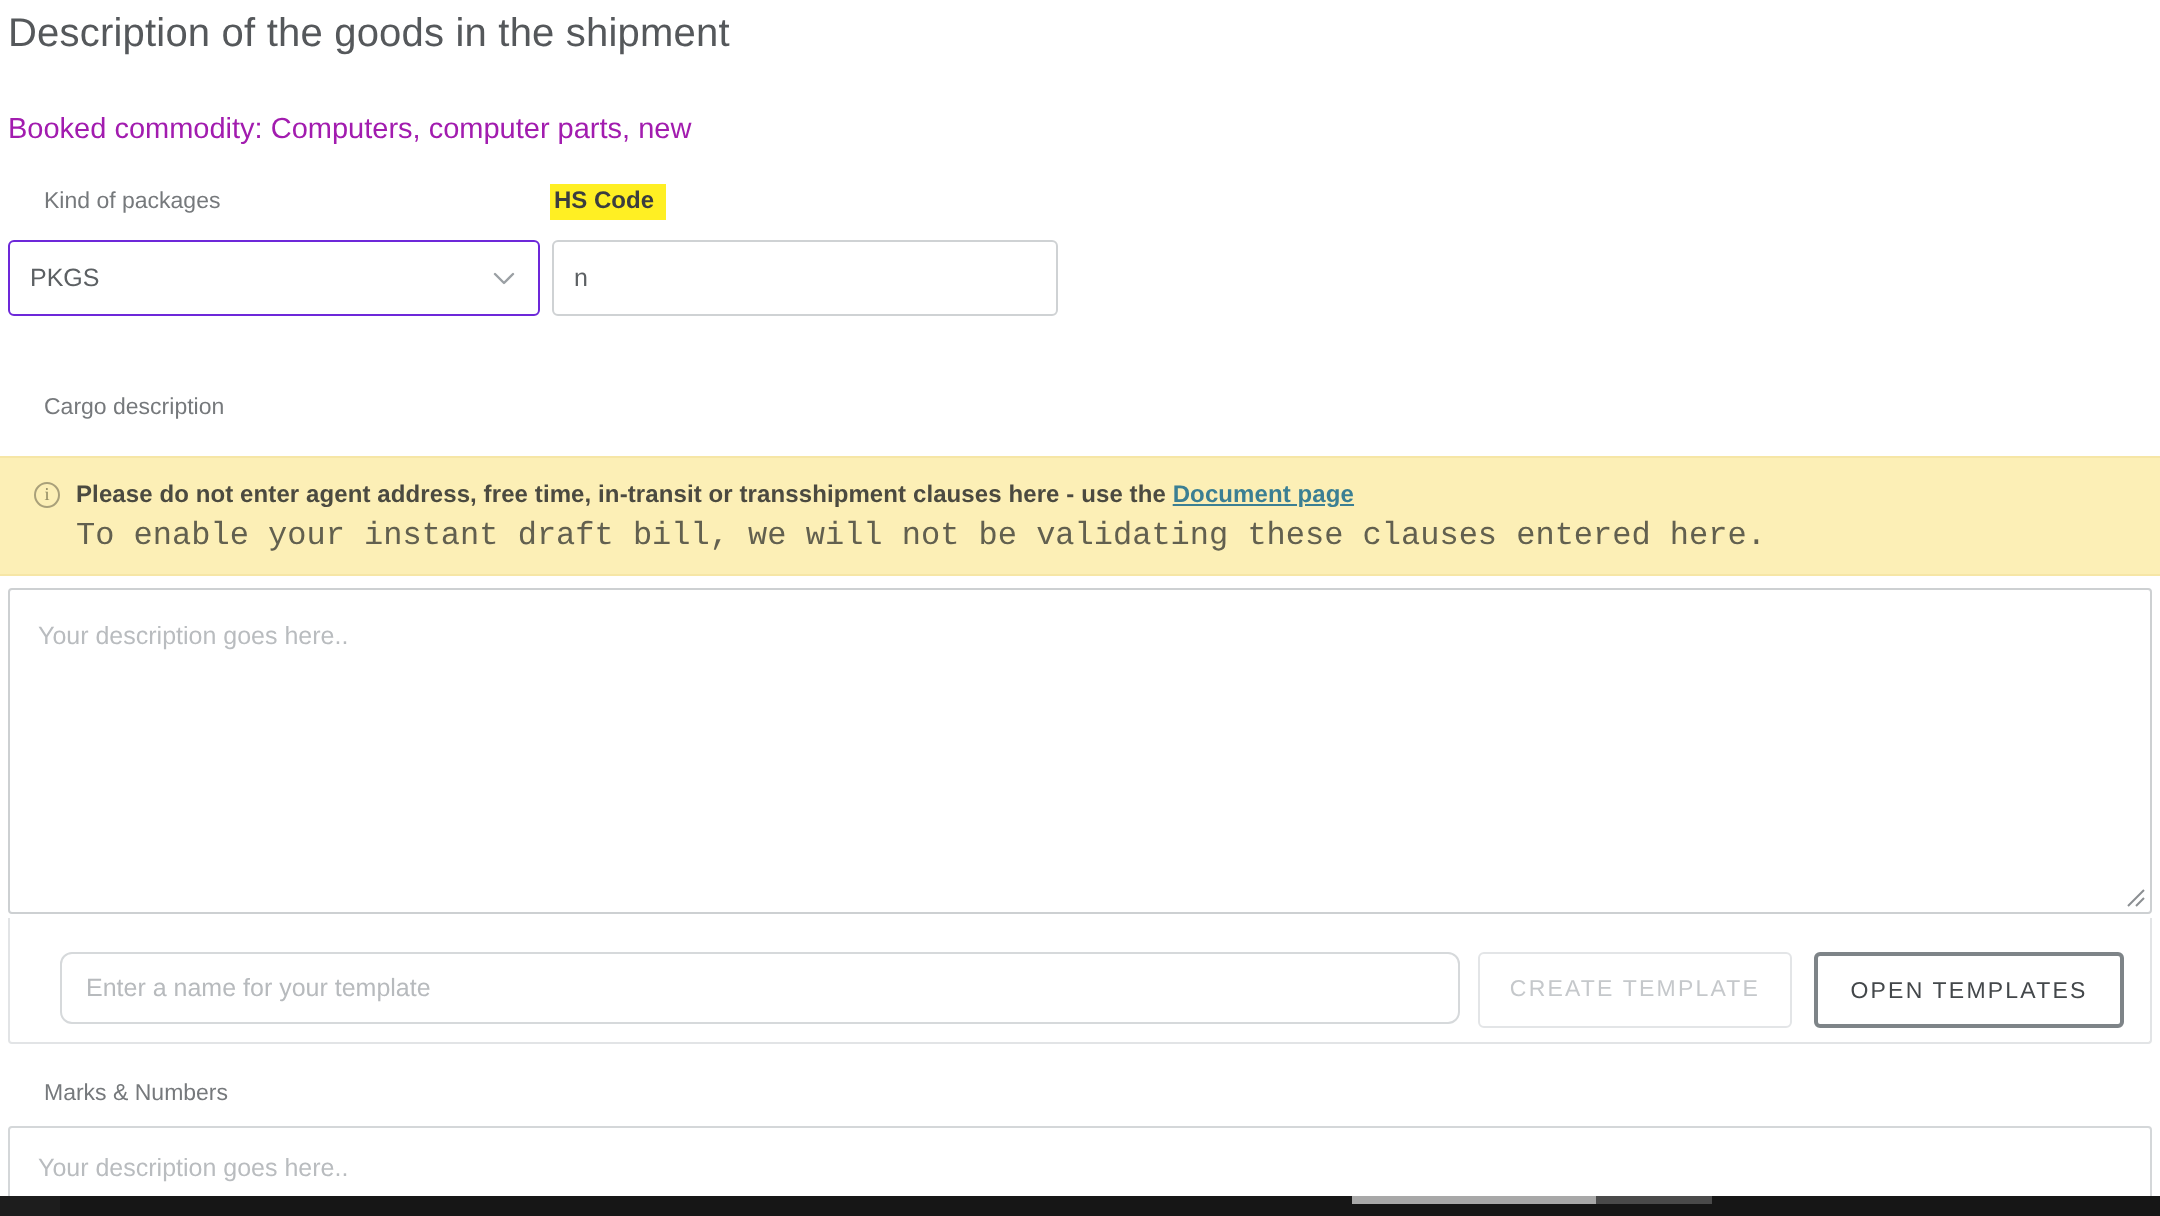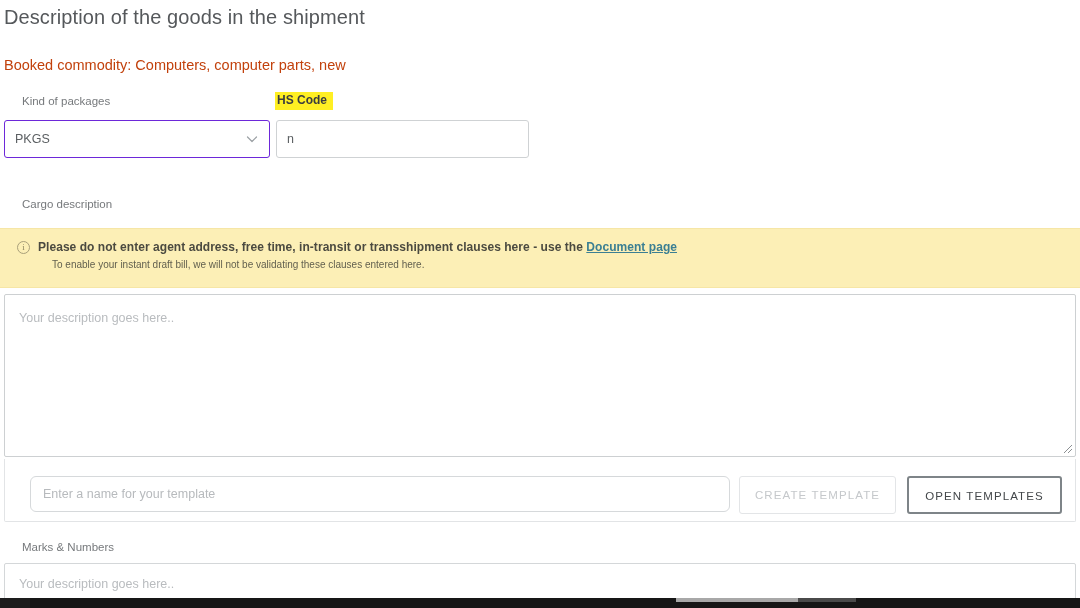--- a/index.html
+++ b/index.html
@@ -38,21 +38,21 @@
     letter-spacing: 0.1px;
     white-space: nowrap;
   }
 
   .booked-commodity {
     position: absolute;
     left: 4px;
     top: 57px;
     font-size: 14.5px;
     font-weight: 400;
-    color: #c2410c;
+    color: #a21caf;
     white-space: nowrap;
   }
 
   
   .field-label {
     font-size: 11.5px;
     color: #76797c;
     font-weight: 400;
     line-height: 14px;
     white-space: nowrap;
@@ -172,26 +172,27 @@
     letter-spacing: 0.05px;
   }
   .alert-link {
     color: #3b7f93;
     text-decoration: underline;
     font-weight: 700;
     cursor: pointer;
   }
   .alert-line2 {
     position: absolute;
-    left: 52px;
+    left: 38px;
     top: 30px;
-    font-size: 10px;
+    font-size: 16px;
     font-weight: 400;
     color: #62604f;
     white-space: nowrap;
+    font-family: Liberation Mono, monospace;
   }
 
   
   .cargo-box {
     position: absolute;
     left: 4px;
     top: 294px;
     width: 1072px;
     height: 163px;
     border: 1px solid #cdd0d2;

